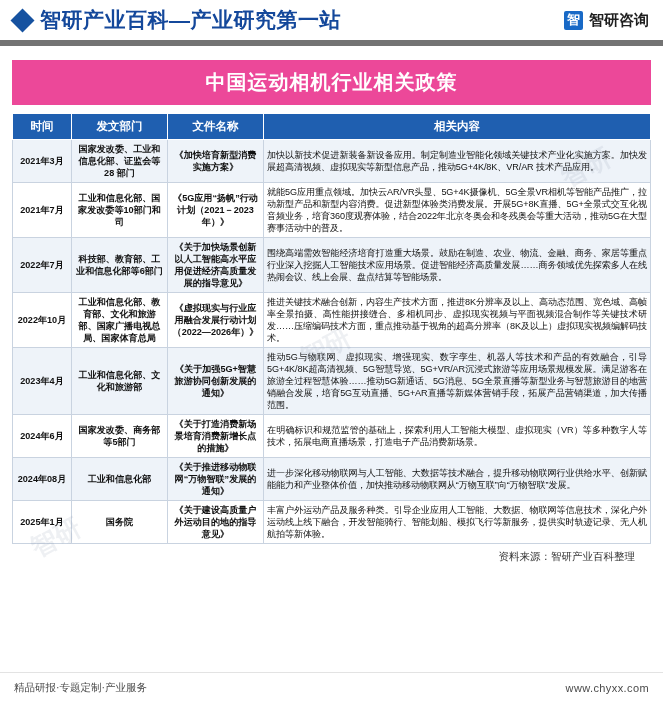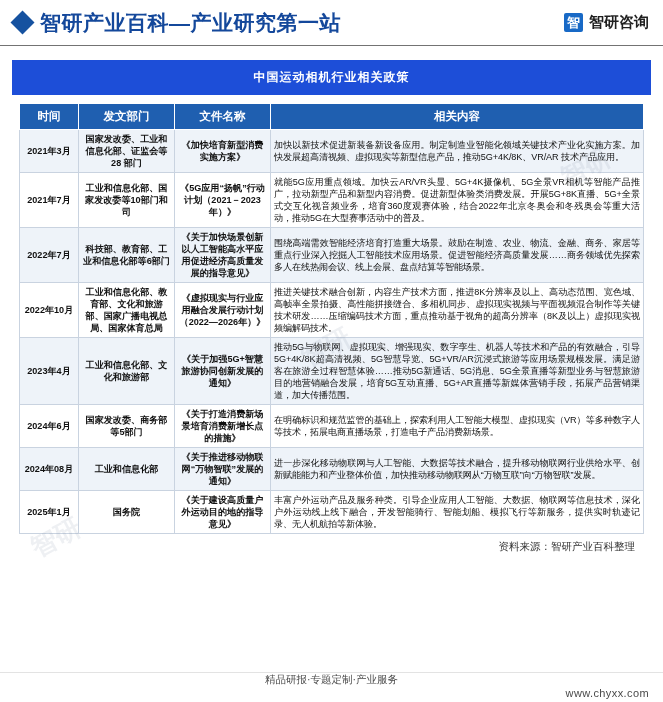--- a/index.html
+++ b/index.html
@@ -10,21 +10,21 @@
     background: #ffffff;
     font-family: "Liberation Sans", sans-serif;
     color: #111;
     overflow: hidden;
   }
 
   
   .header {
     height: 46px;
     background: #ffffff;
-    border-bottom: 1px solid #737373;
+    border-bottom: 6px solid #737373;
     display: flex;
     align-items: center;
     padding: 0 14px;
     position: relative;
   }
   .diamond-logo {
     width: 17px; height: 17px;
     background: #1652a0;
     transform: rotate(45deg);
     margin-right: 9px;
@@ -58,32 +58,32 @@
     color: #1f1f1f;
     white-space: nowrap;
     font-family: Liberation Mono, monospace;
   }
 
   
   .title-wrap {
     padding: 14px 12px 8px 12px;
   }
   .doc-title {
-    background: #1d4ed8;
+    background: #ec4899;
     color: #ffffff;
-    font-size: 12px;
+    font-size: 20px;
     font-weight: bold;
     text-align: center;
     padding: 9px 0;
     letter-spacing: 1px;
   }
 
   
   .table-wrap {
-    padding: 0 19px;
+    padding: 0 12px;
   }
   table {
     border-collapse: collapse;
     width: 100%;
     table-layout: fixed;
   }
   thead th {
     background: #1f5fb0;
     color: #fff;
     font-size: 11.5px;
@@ -126,21 +126,20 @@
   }
   .footer {
     position: absolute;
     left: 0; right: 0; bottom: 0;
     height: 30px;
     border-top: 1px solid #e3e3e3;
     display: flex;
     align-items: center;
     padding: 0 14px;
     background: #fff;
-    flex-direction: column;
   }
   .footer-left {
     font-size: 10.5px;
     color: #4a4a4a;
   }
   .footer-right {
     margin-left: auto;
     font-size: 11px;
     color: #4a4a4a;
     letter-spacing: 0.4px;

